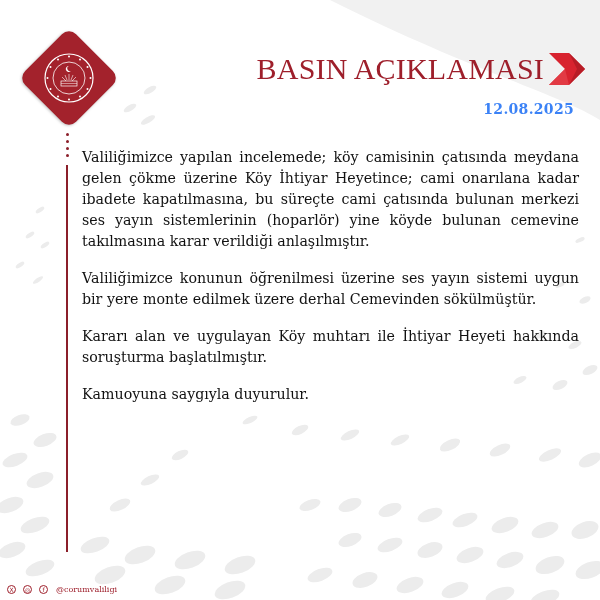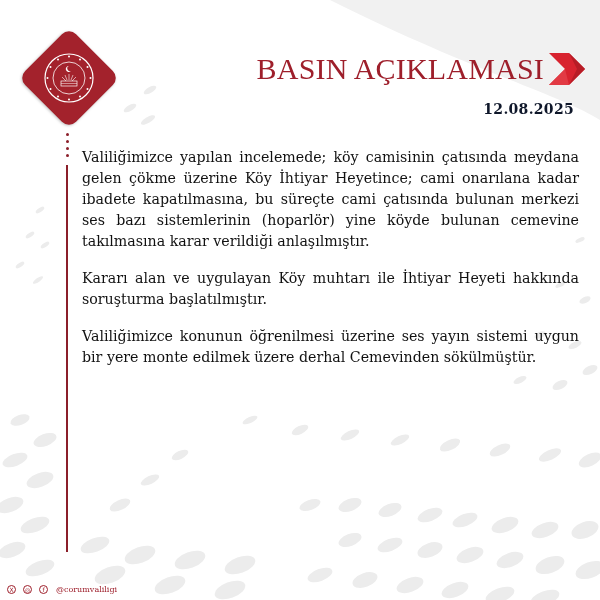--- a/index.html
+++ b/index.html
@@ -34,21 +34,21 @@
   .header-title {
     position: absolute; right: 56px; top: 53px; z-index: 2;
     font-family: "Liberation Serif", serif; font-size: 30px; color: #9e1f2b;
     letter-spacing: 0.2px; line-height: 32px; margin-left: 28px;
   }
   .header-arrow {
     position: absolute; left: 547px; top: 49px; width: 40px; height: 40px; z-index: 3;
   }
   .header-date {
     position: absolute; right: 26px; top: 101px; z-index: 2;
-    font-family: "DejaVu Serif", serif; font-size: 14px; color: #0f172a; font-weight: bold;
+    font-family: "DejaVu Serif", serif; font-size: 14px; color: #3b82f6; font-weight: bold;
     letter-spacing: 0.3px;
   }
   .content {
     position: absolute; left: 82px; top: 147px; width: 497px; z-index: 2;
     color: #111111; font-size: 14.2px; line-height: 21px;
   }
   .content p {
     margin: 0 0 16px 0; text-align: justify;
   }
   .footer-social {
@@ -185,23 +185,24 @@
 
 <div class="header-title">BASIN AÇIKLAMASI</div>
 <svg class="header-arrow" viewBox="0 0 40 40">
   <polygon points="2,4 22,4 38,20 22,36 2,36 18,20" fill="#d8232f"></polygon>
   <polygon points="22,4 38,20 22,36 30,20" fill="#b71c26"></polygon>
   <polygon points="2,36 18,20 22,36" fill="#e23a44"></polygon>
 </svg>
 <div class="header-date">12.08.2025</div>
 
 <div class="content">
-  <p>Valiliğimizce yapılan incelemede; köy camisinin çatısında meydana gelen çökme üzerine Köy İhtiyar Heyetince; cami onarılana kadar ibadete kapatılmasına, bu süreçte cami çatısında bulunan merkezi ses bazı sistemlerinin (hoparlör) yine köyde bulunan cemevine takılmasına karar verildiği anlaşılmıştır.</p>
+  <p>Valiliğimizce yapılan incelemede; köy camisinin çatısında meydana gelen çökme üzerine Köy İhtiyar Heyetince; cami onarılana kadar ibadete kapatılmasına, bu süreçte cami çatısında bulunan merkezi ses yayın sistemlerinin (hoparlör) yine köyde bulunan cemevine takılmasına karar verildiği anlaşılmıştır.</p>
+  <p>Valiliğimizce konunun öğrenilmesi üzerine ses yayın sistemi uygun bir yere monte edilmek üzere derhal Cemevinden sökülmüştür.</p>
   <p>Kararı alan ve uygulayan Köy muhtarı ile İhtiyar Heyeti hakkında soruşturma başlatılmıştır.</p>
-  <p>Valiliğimizce konunun öğrenilmesi üzerine ses yayın sistemi uygun bir yere monte edilmek üzere derhal Cemevinden sökülmüştür.</p>
+  <p>Kamuoyuna saygıyla duyurulur.</p>
 </div>
 
 <div class="footer-social">
   <span class="social-icon">X</span>
   <span class="social-icon">◎</span>
   <span class="social-icon">f</span>
   <span class="handle">@corumvaliligi</span>
 </div>
 
 </body></html>

